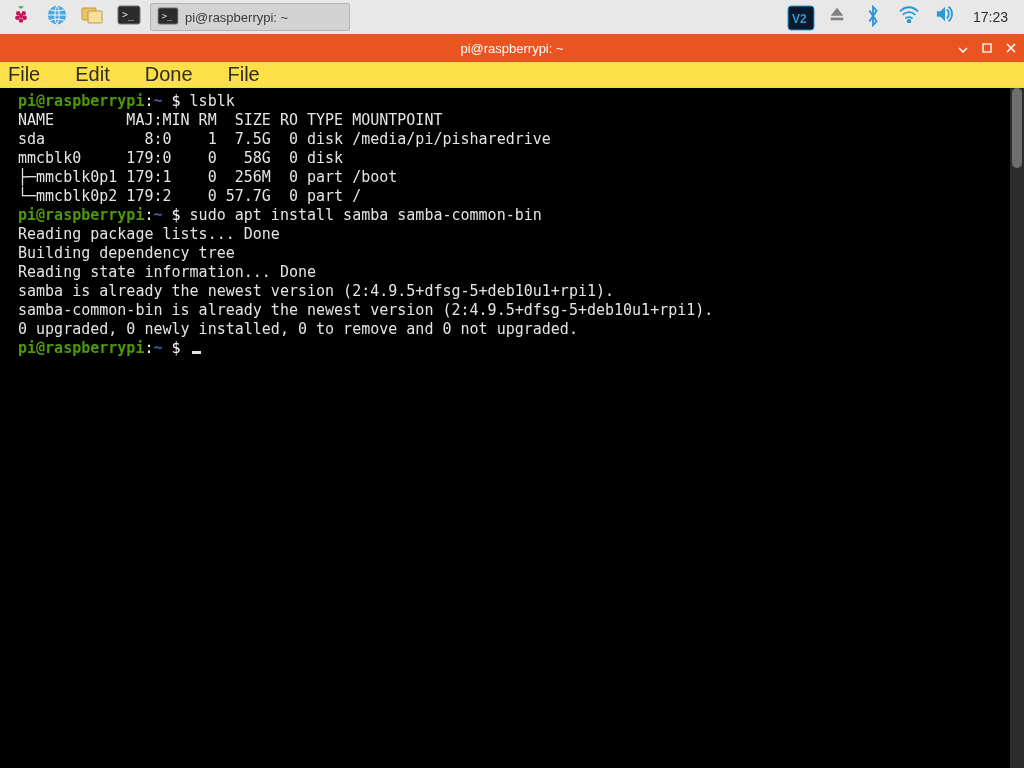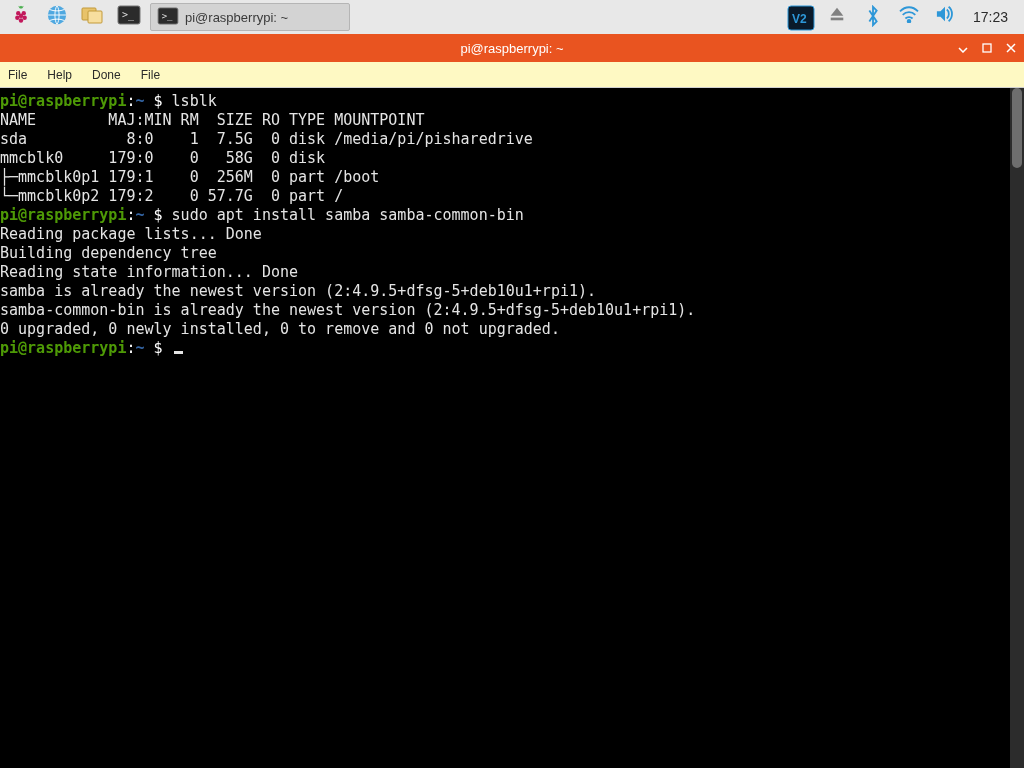--- a/index.html
+++ b/index.html
@@ -64,45 +64,45 @@
     color: #fff;
     font-size: 11px;
   }
   .titlebar-controls span {
     width: 14px; height: 14px;
     display: inline-flex; align-items: center; justify-content: center;
     cursor: pointer;
   }
   .menubar {
     height: 26px;
-    background: #fef9c3;
+    background: #fde047;
     display: flex;
     align-items: center;
     padding: 0 8px;
-    gap: 20px;
-    font-size: 12px;
+    gap: 35px;
+    font-size: 20px;
     color: #2b2b2b;
     border-bottom: 1px solid #d0d0d0;
   }
   .menubar span { cursor: pointer; }
 
   
   .terminal-wrap {
     flex: 1;
     display: flex;
     background: #000;
   }
   .terminal {
     flex: 1;
     background: #000;
     color: #e4e4e4;
     font-family: "DejaVu Sans Mono", "Liberation Mono", monospace;
     font-size: 15px;
     line-height: 19px;
-    padding: 4px 2px 4px 0;
+    padding: 4px 2px 4px 18px;
     white-space: pre;
     overflow: hidden;
   }
   .scrollbar {
     width: 14px;
     background: #2c2c2c;
     display: flex;
     flex-direction: column;
   }
   .scroll-track { flex: 1; position: relative; }
@@ -247,21 +247,21 @@
       <span>
         <svg width="10" height="10" viewBox="0 0 10 10">
             <path d="M1 1l8 8M9 1l-8 8" stroke="#fff" stroke-width="1.5"></path>
           </svg>
       </span>
     </div>
   </div>
 
   <div class="menubar">
     <span>File</span>
-    <span>Help</span>
+    <span>Edit</span>
     <span>Done</span>
     <span>File</span>
   </div>
 
   <div class="terminal-wrap">
     <div class="terminal" id="terminal"><span class="c-green">pi@raspberrypi</span><span class="c-white">:</span><span class="c-blue">~</span><span class="c-white"> $ </span>lsblk
 NAME        MAJ:MIN RM  SIZE RO TYPE MOUNTPOINT
 sda           8:0    1  7.5G  0 disk /media/pi/pisharedrive
 mmcblk0     179:0    0   58G  0 disk 
 ├─mmcblk0p1 179:1    0  256M  0 part /boot

